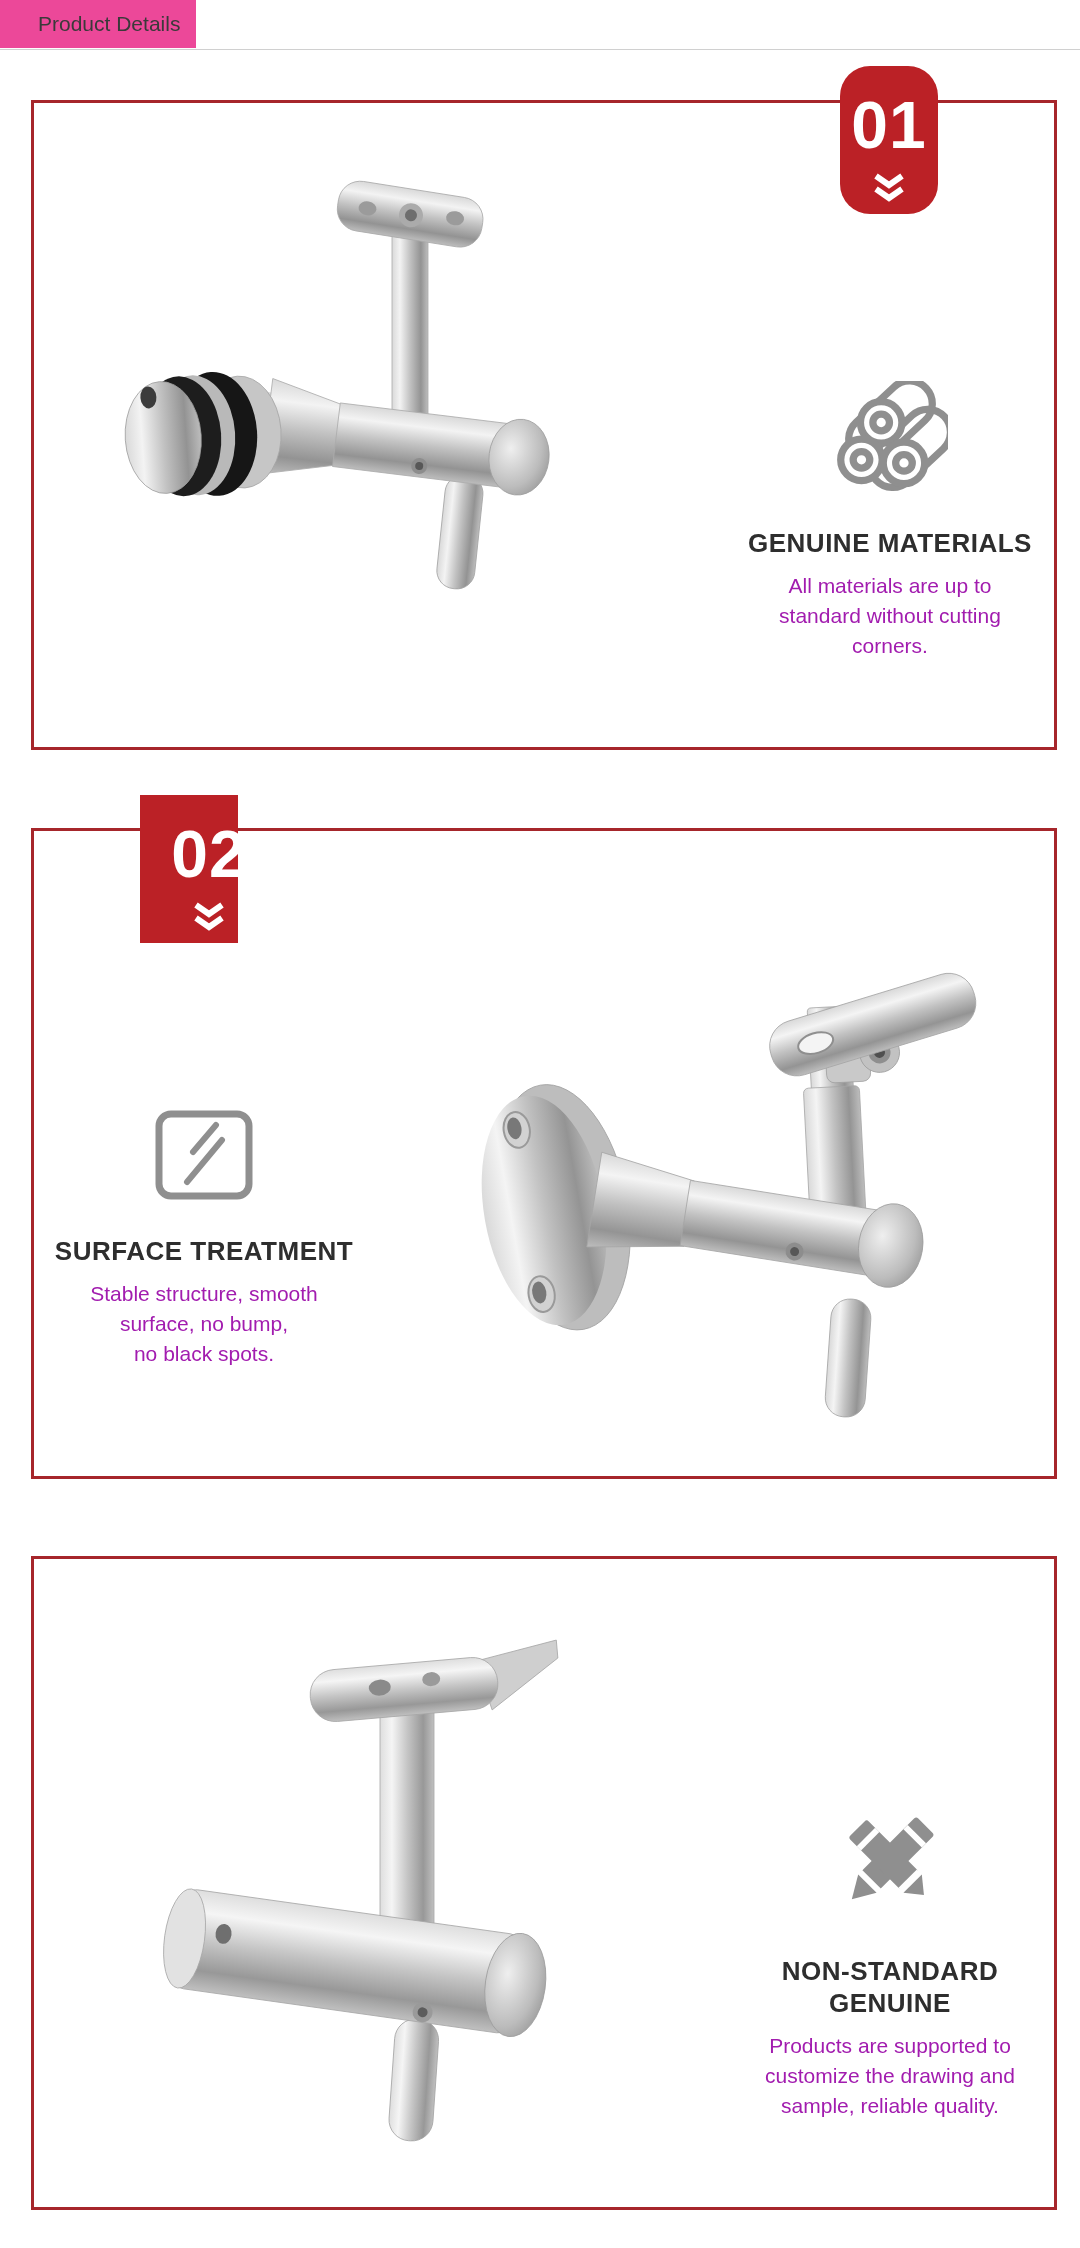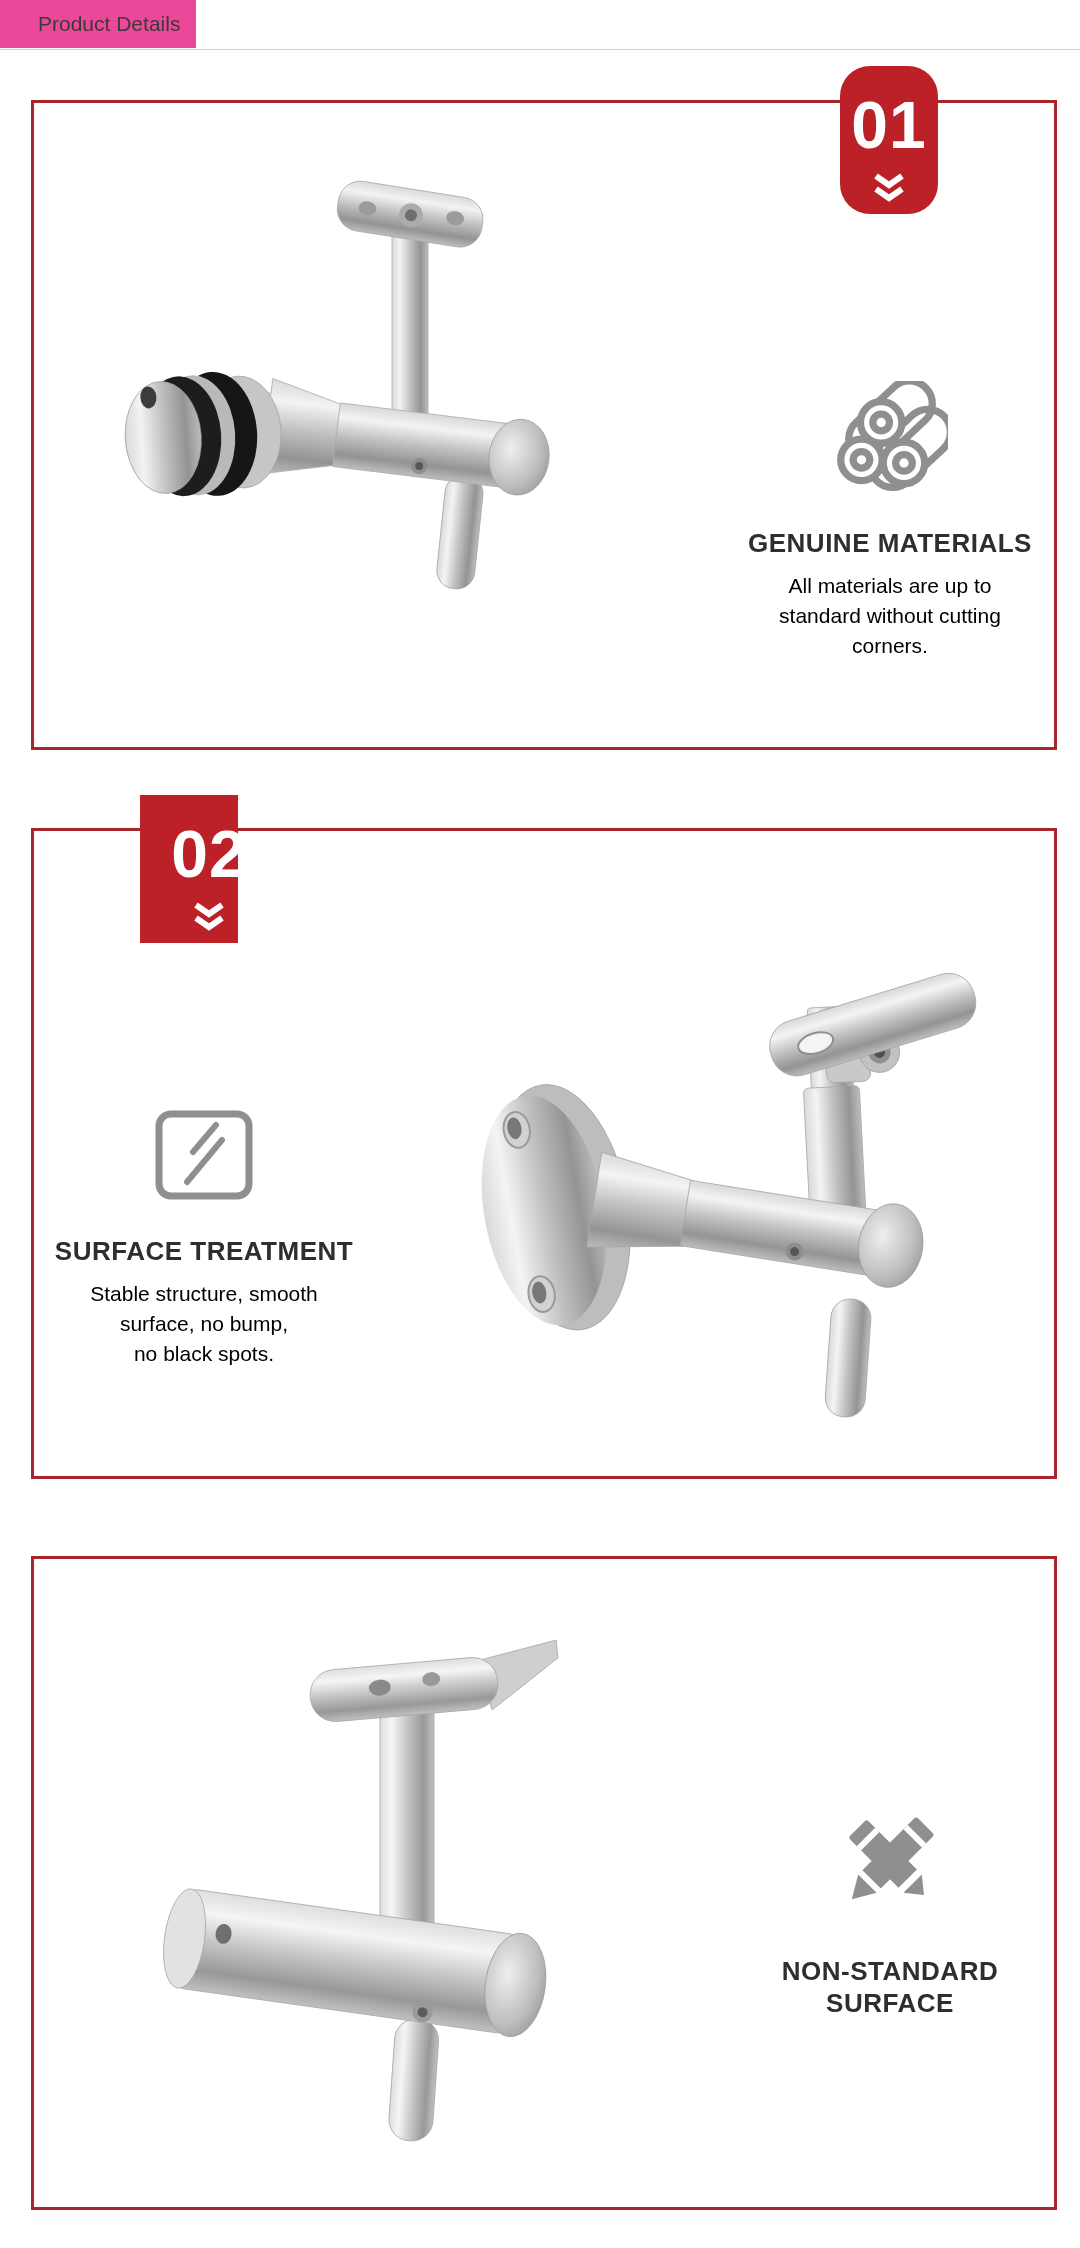--- a/index.html
+++ b/index.html
@@ -26,21 +26,21 @@
   .badge-num { color:#ffffff; font-size:66px; font-weight:bold; line-height:1; margin-top:26px; letter-spacing:1px; }
   .badge-chevron { margin-top:15px; }
 
   
   .feature { position:absolute; display:flex; flex-direction:column; align-items:center; text-align:center; }
   .panel-1 .feature { left:676px; top:278px; width:360px; }
   .panel-2 .feature { left:0;     top:278px; width:340px; }
   .panel-3 .feature { left:676px; top:242px; width:360px; }
   .feature-title { font-size:26px; line-height:32px; font-weight:bold; color:#2e2e2e;
                    margin-top:34px; white-space:pre-line; letter-spacing:0.5px; }
-  .feature-body  { font-size:21px; line-height:30px; color:#000000; margin-top:12px; white-space:pre-line; }
+  .feature-body  { font-size:21px; line-height:30px; color:#a21caf; margin-top:12px; white-space:pre-line; }
   .feature-icon  { display:block; }
 
   
   .visual { position:absolute; }
   .panel-1 .visual { left:55px;  top:72px;  width:520px; height:480px; }
   .panel-2 .visual { left:398px; top:48px;  width:560px; height:552px; }
   .panel-3 .visual { left:46px;  top:68px;  width:560px; height:545px; }
 </style>
 </head>
 <body>
@@ -285,17 +285,20 @@
           <rect x="47" y="86" width="26" height="5" fill="#ffffff"></rect>
         </g>
         <g transform="rotate(-45 60 60)" fill="#8f8f8f">
           <rect x="47" y="14" width="26" height="74" rx="3"></rect>
           <polygon points="47,92 73,92 60,108"></polygon>
           <rect x="47" y="26" width="26" height="6" fill="#ffffff"></rect>
           <rect x="47" y="85" width="26" height="5" fill="#ffffff"></rect>
         </g>
       </svg>
       <h3 class="feature-title">NON-STANDARD
-SURFACE</h3>
+GENUINE</h3>
+      <p class="feature-body">Products are supported to
+customize the drawing and
+sample, reliable quality.</p>
     </div>
   </section>
 
 </div>
 
 </body></html>

